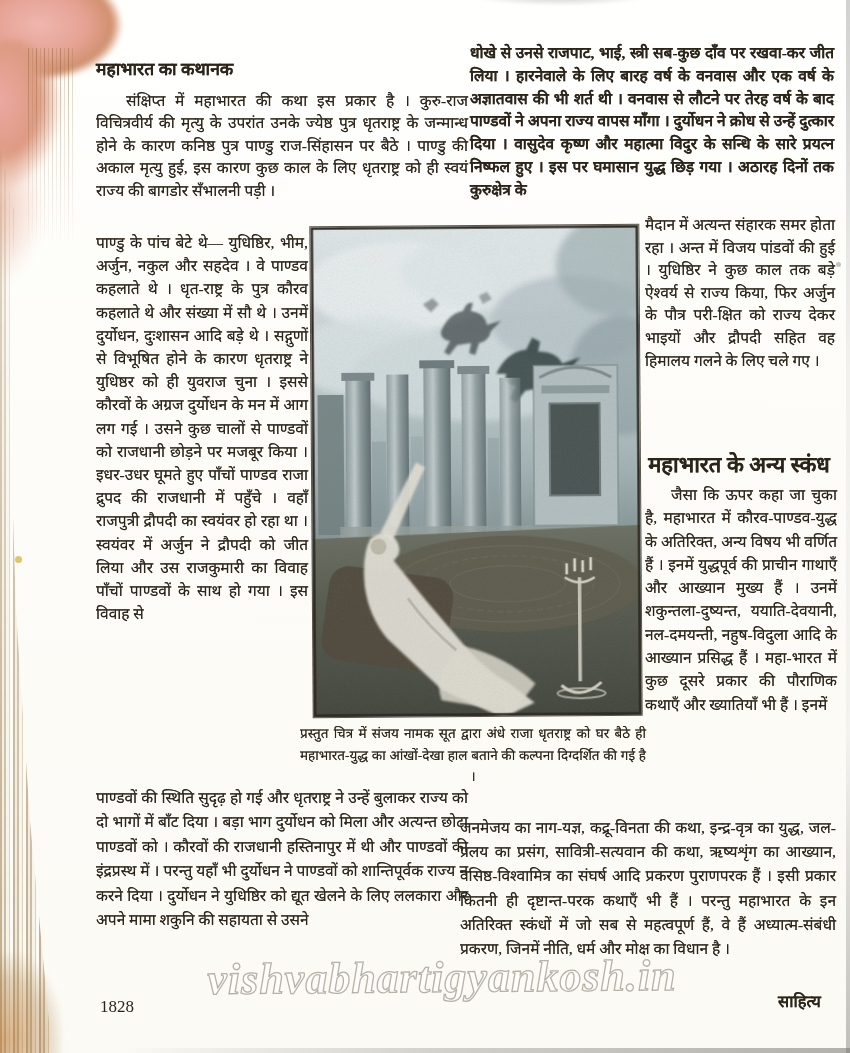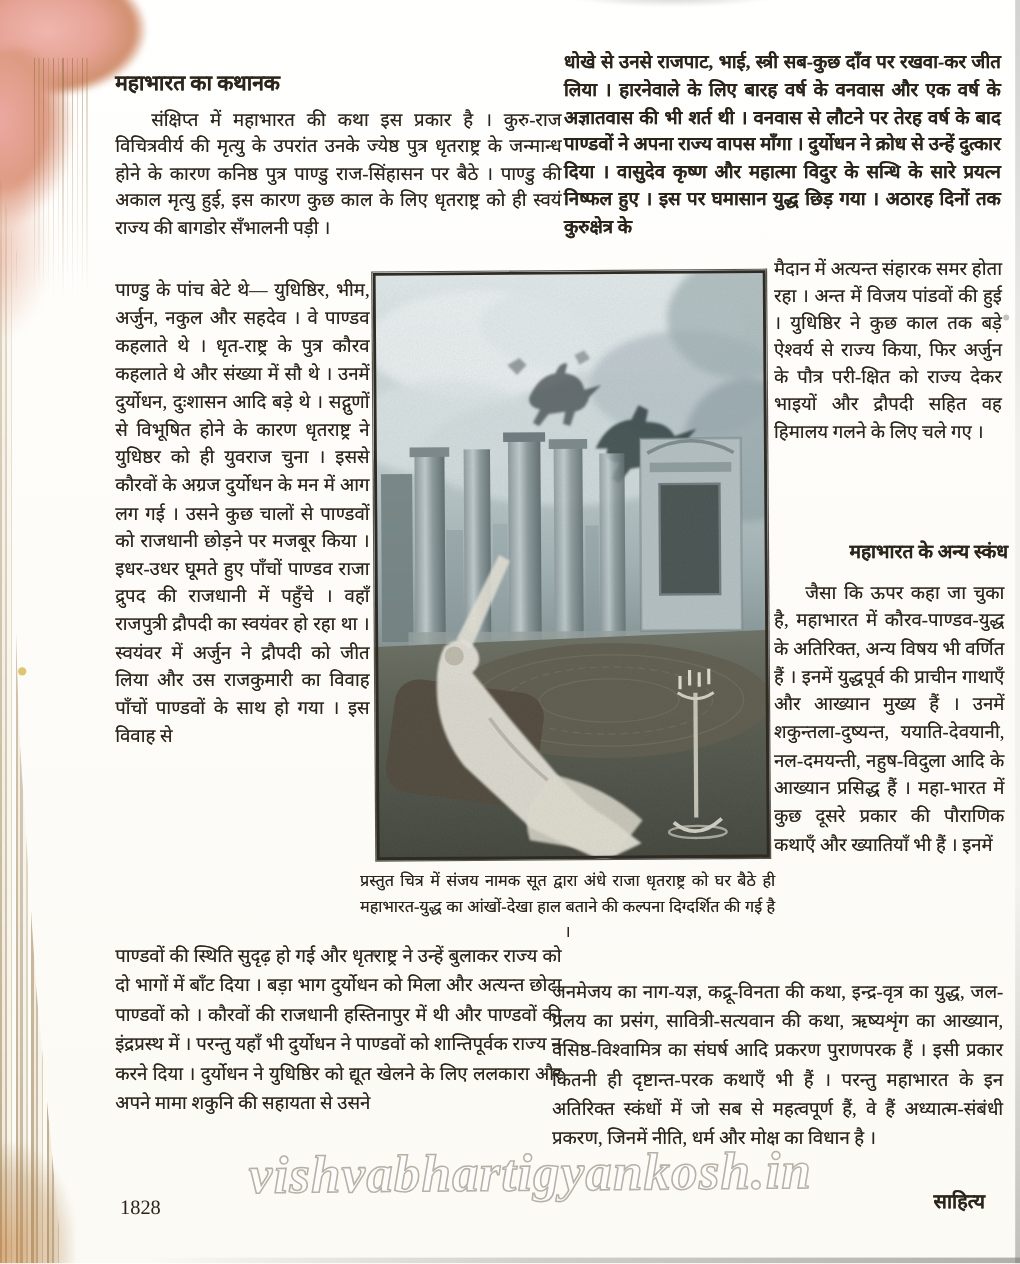--- a/index.html
+++ b/index.html
@@ -86,21 +86,21 @@
     color: #2b241a;
     text-shadow: 0 0 .35px rgba(43,36,26,.6);
   }
   .page-title {
     position: absolute; left: 96px; top: 56px; width: 372px;
     text-align: left; font-weight: bold; font-size: 17.5px;
     text-shadow: 0 0 .4px rgba(43,36,26,.7);
   }
   .section-heading {
     position: absolute; left: 638px; top: 448px; width: 202px;
-    text-align: right; font-weight: bold; font-size: 16px;
+    text-align: center; font-weight: bold; font-size: 22px;
     text-shadow: 0 0 .4px rgba(43,36,26,.7);
   }
   .lp-intro   { left: 96px;  top: 90px;  width: 372px; font-size: 15.5px; line-height: 22.4px; text-indent: 30px; }
   .lp-narrow  { left: 96px;  top: 231px; width: 212px; font-size: 15.5px; line-height: 23.2px; }
   .lp-bottom  { left: 96px;  top: 786px; width: 372px; font-size: 15.5px; line-height: 24.4px; }
   .rp-top     { left: 470px; top: 42px;  width: 364px; font-size: 15.5px; line-height: 22.8px; font-weight: bold; }
   .rp-narrow1 { left: 645px; top: 214px; width: 190px; font-size: 15.5px; line-height: 22.6px; }
   .rp-narrow2 { left: 645px; top: 483px; width: 192px; font-size: 15.5px; line-height: 23.3px; text-indent: 26px; }
   .rp-bottom  { left: 460px; top: 816px; width: 376px; font-size: 15.5px; line-height: 24.2px; }
   .fig-caption {

